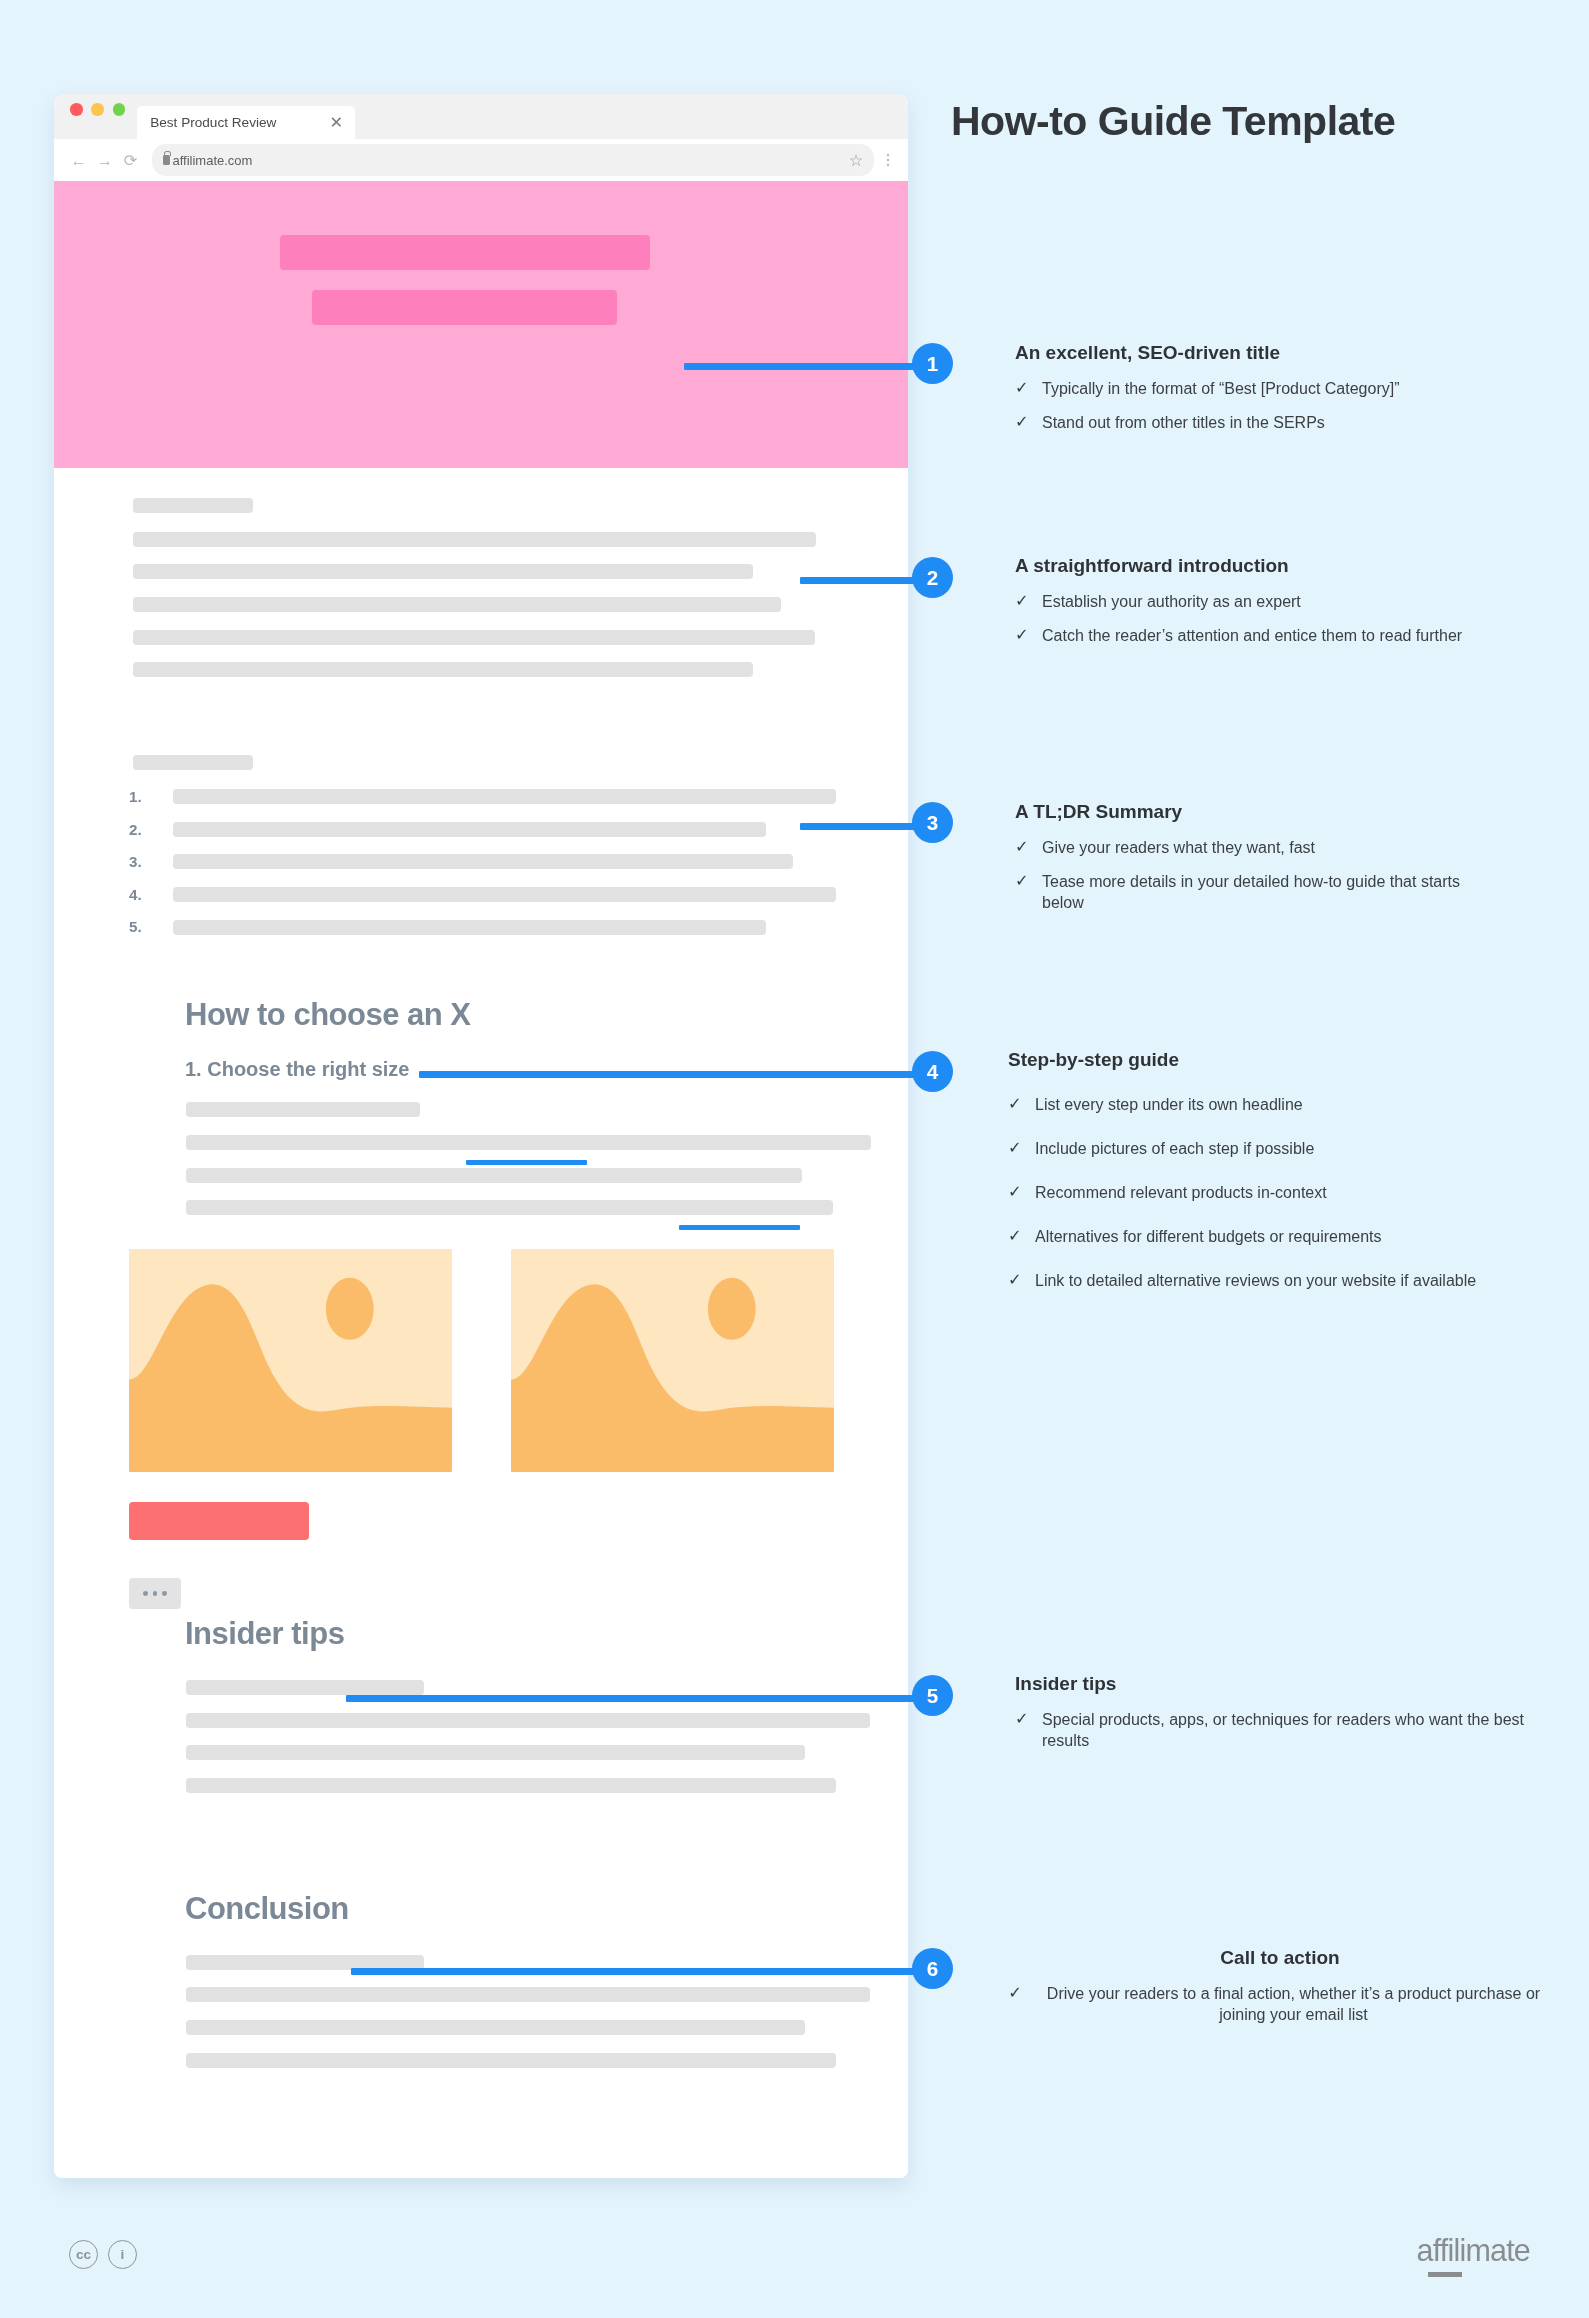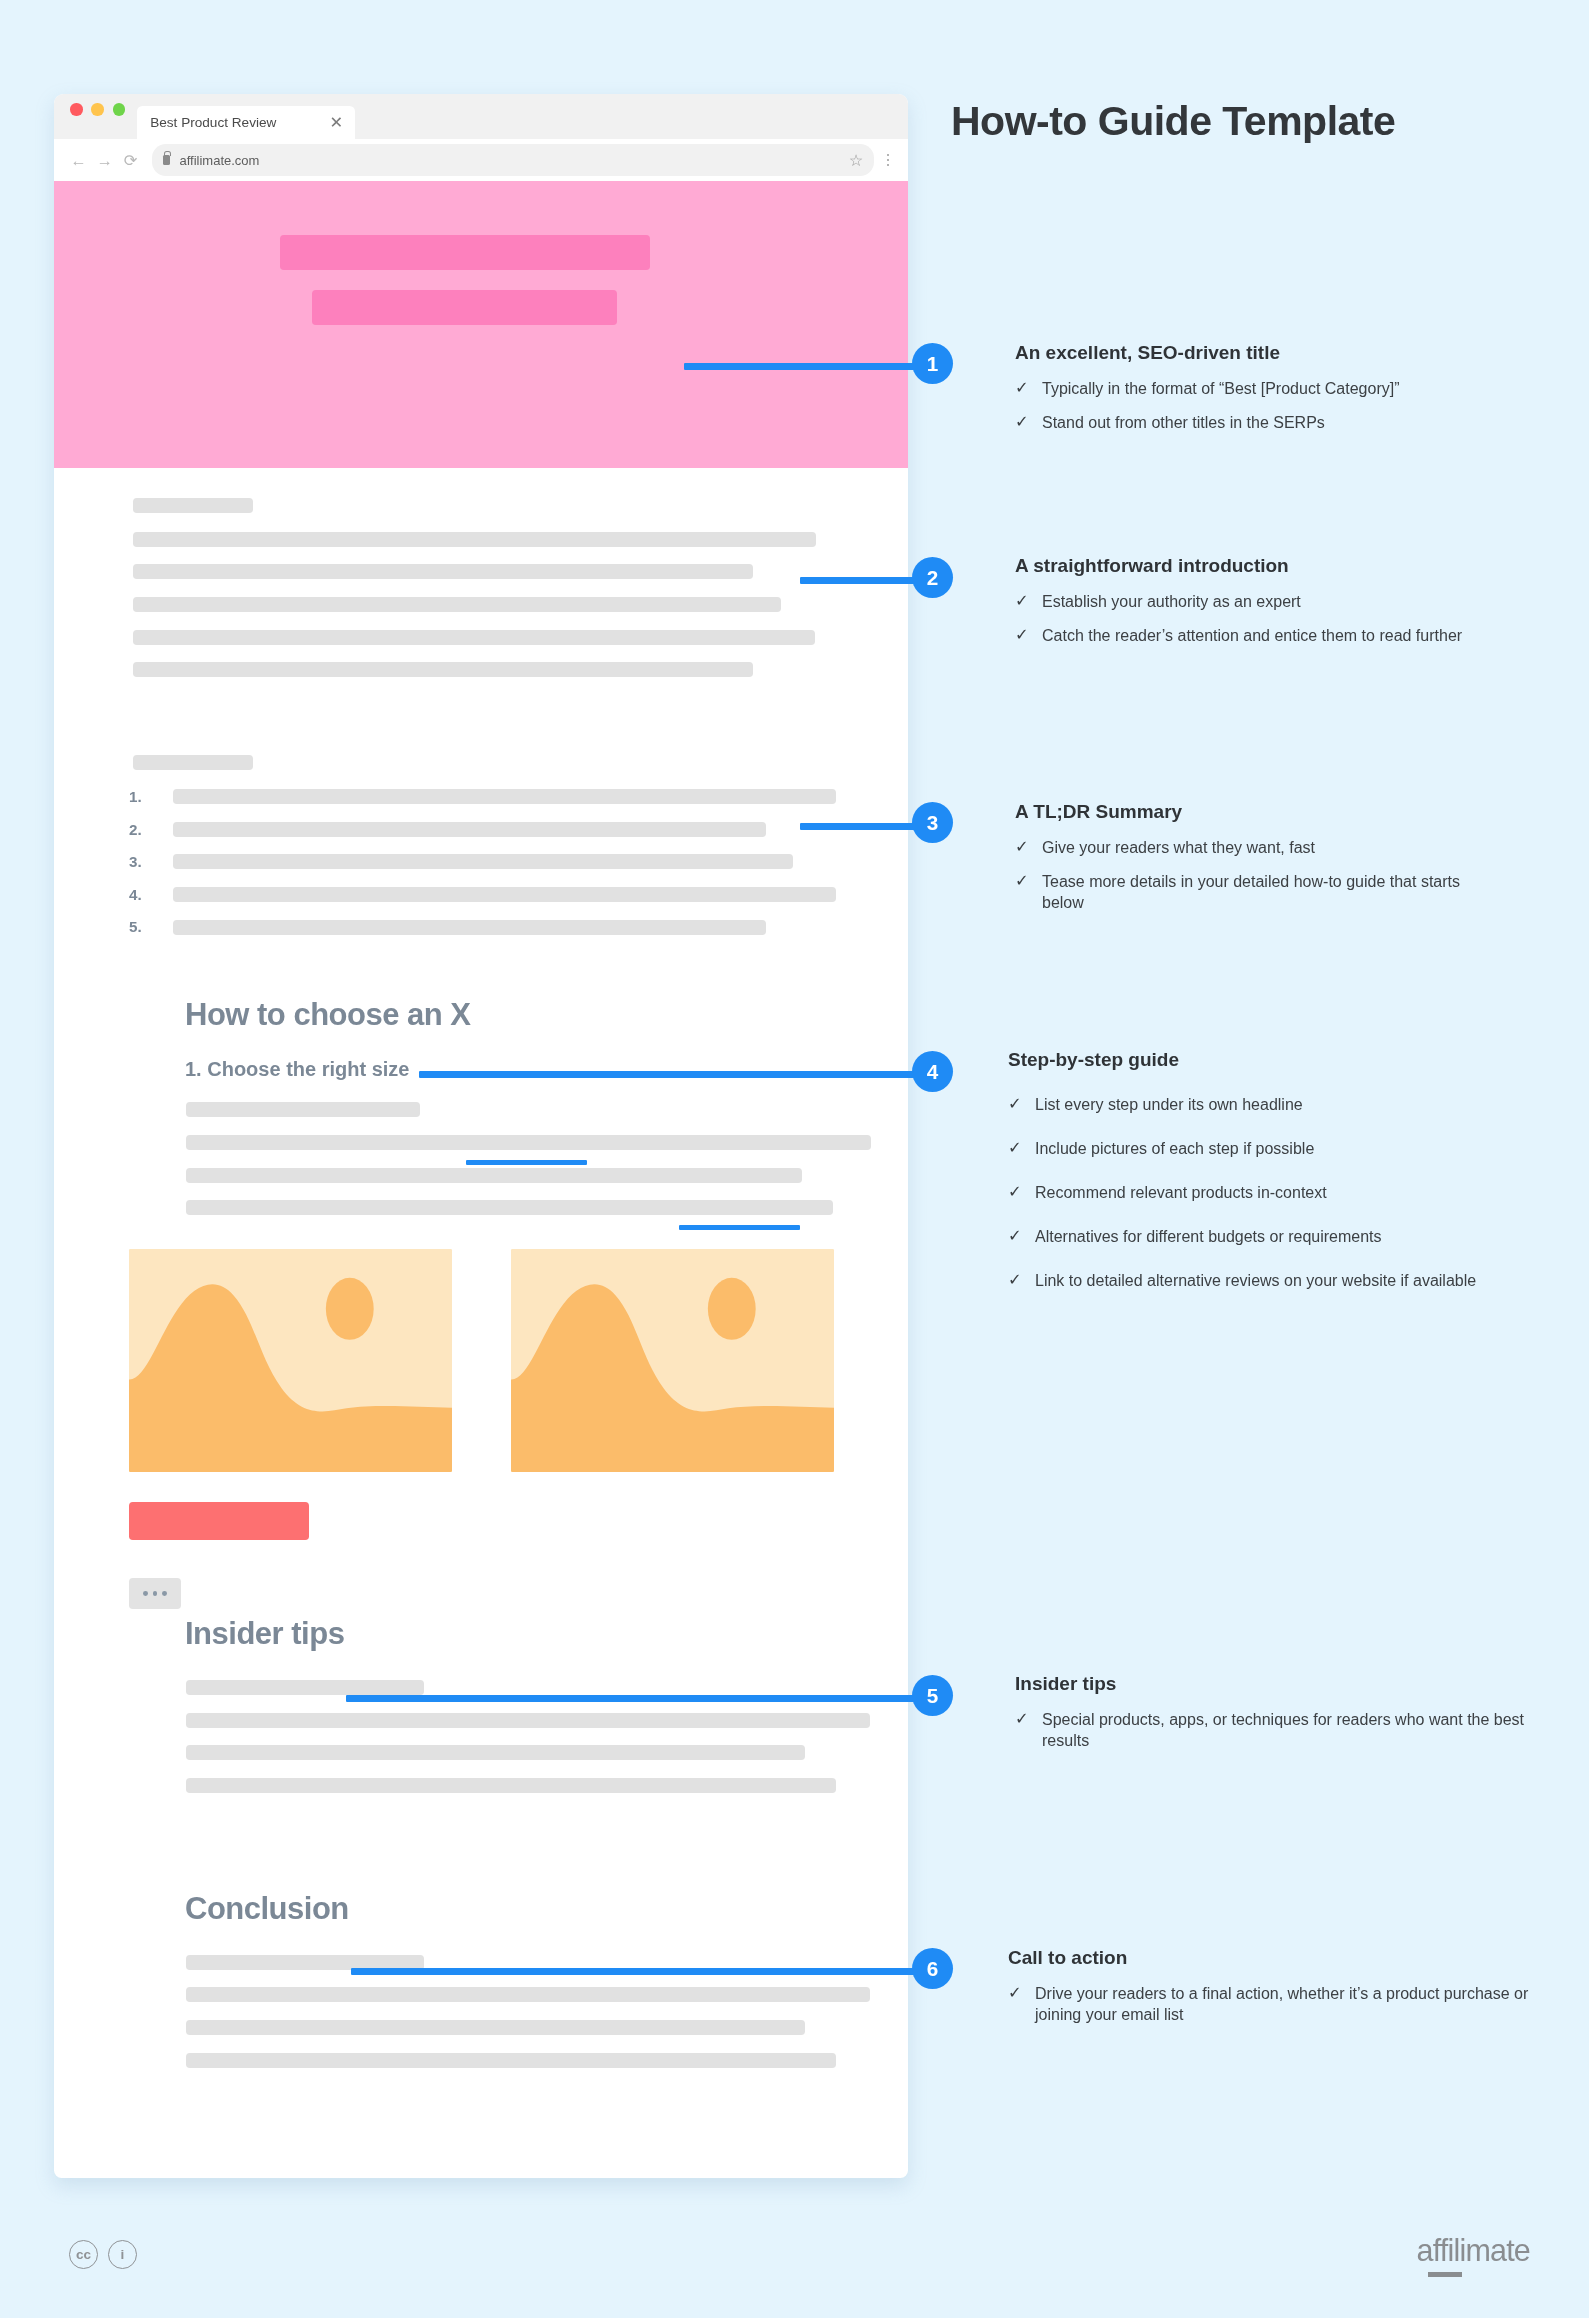--- a/index.html
+++ b/index.html
@@ -36,21 +36,21 @@
   }
   .tab-title { font-size: 13.6px; color: #4a4a4a; white-space: nowrap; }
   .tab-close { font-size: 16.3px; color: #7c7c7c; line-height: 1; }
   .chrome-bar {
     height: 42px; background: #ffffff; display: flex; align-items: center;
     padding: 0 16.3px; gap: 9.8px;
   }
   .navbtn { font-size: 16.3px; color: #b9b9b9; width: 16.3px; text-align: center; }
   .omnibox {
     flex: 1; height: 28px; background: #f1f1f1; border-radius: 14px;
-    display: flex; align-items: center; padding: 16px 11px; gap: 9px; margin-left: 3.3px;
+    display: flex; align-items: center; padding: 16px 11px; gap: 2px; margin-left: 3.3px;
   }
   .lock { width: 7.6px; height: 10.3px; background: #8a8a8a; border-radius: 1.6px; position: relative; }
   .lock::before {
     content: ""; position: absolute; left: 1.6px; top: -3.8px; width: 4.4px; height: 4.4px;
     border: 1.4px solid #8a8a8a; border-bottom: none; border-radius: 2.7px 2.7px 0 0;
   }
   .url { font-size: 13px; color: #5d5d5d; }
   .star { margin-left: auto; font-size: 16.3px; color: #9b9b9b; }
   .kebab { font-size: 16.3px; color: #9b9b9b; letter-spacing: 0; line-height: .6; width: 7.6px;
            display:flex; flex-direction:column; align-items:center; gap:2.2px; }
@@ -326,21 +326,21 @@
   </div>
 
   <div class="ann" style="top:1673px;width:522px;">
     <div class="ann-h">Insider tips</div>
     <div class="ann-li">
       <span class="chk">✓</span>
       <span class="ann-t">Special products, apps, or techniques for readers who want the best results</span>
     </div>
   </div>
 
-  <div class="ann" style="left:1008px;top:1947px;width:544px;">
+  <div class="ann" style="left:1008px;top:1947px;width:544px;text-align:center;">
     <div class="ann-h">Call to action</div>
     <div class="ann-li">
       <span class="chk">✓</span>
       <span class="ann-t">Drive your readers to a final action, whether it’s a product purchase or joining your email list</span>
     </div>
   </div>
 
   <div class="cc">
     <span class="cc-badge">cc</span>
     <span class="cc-badge">i</span>

